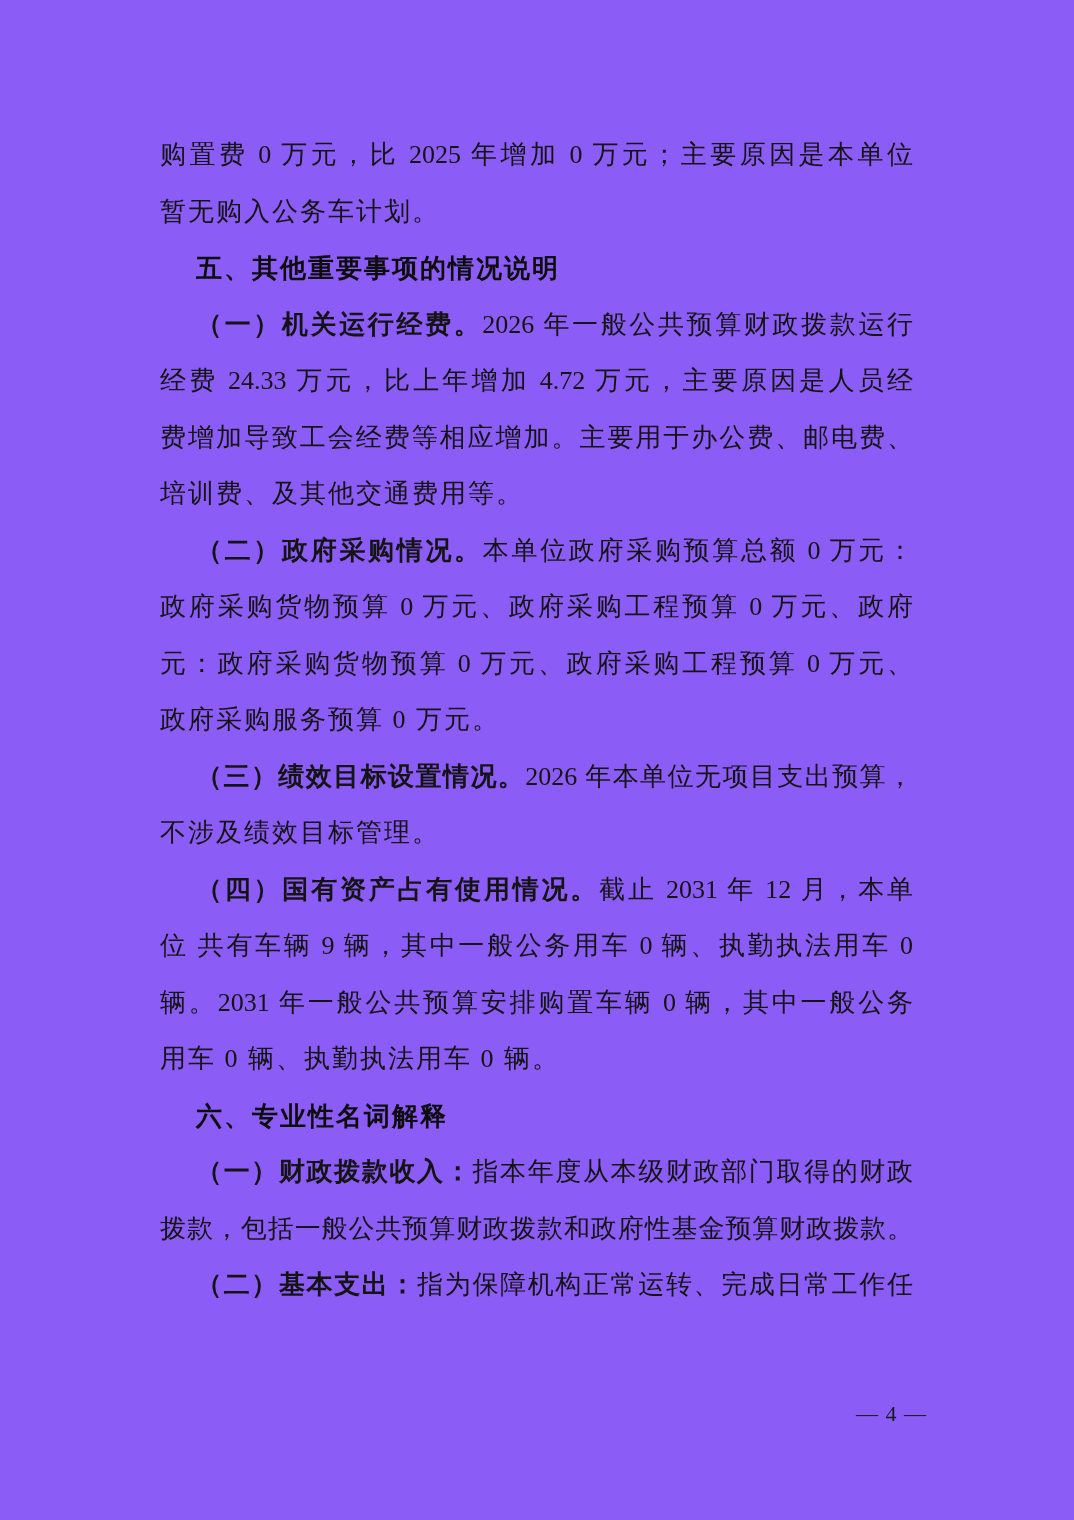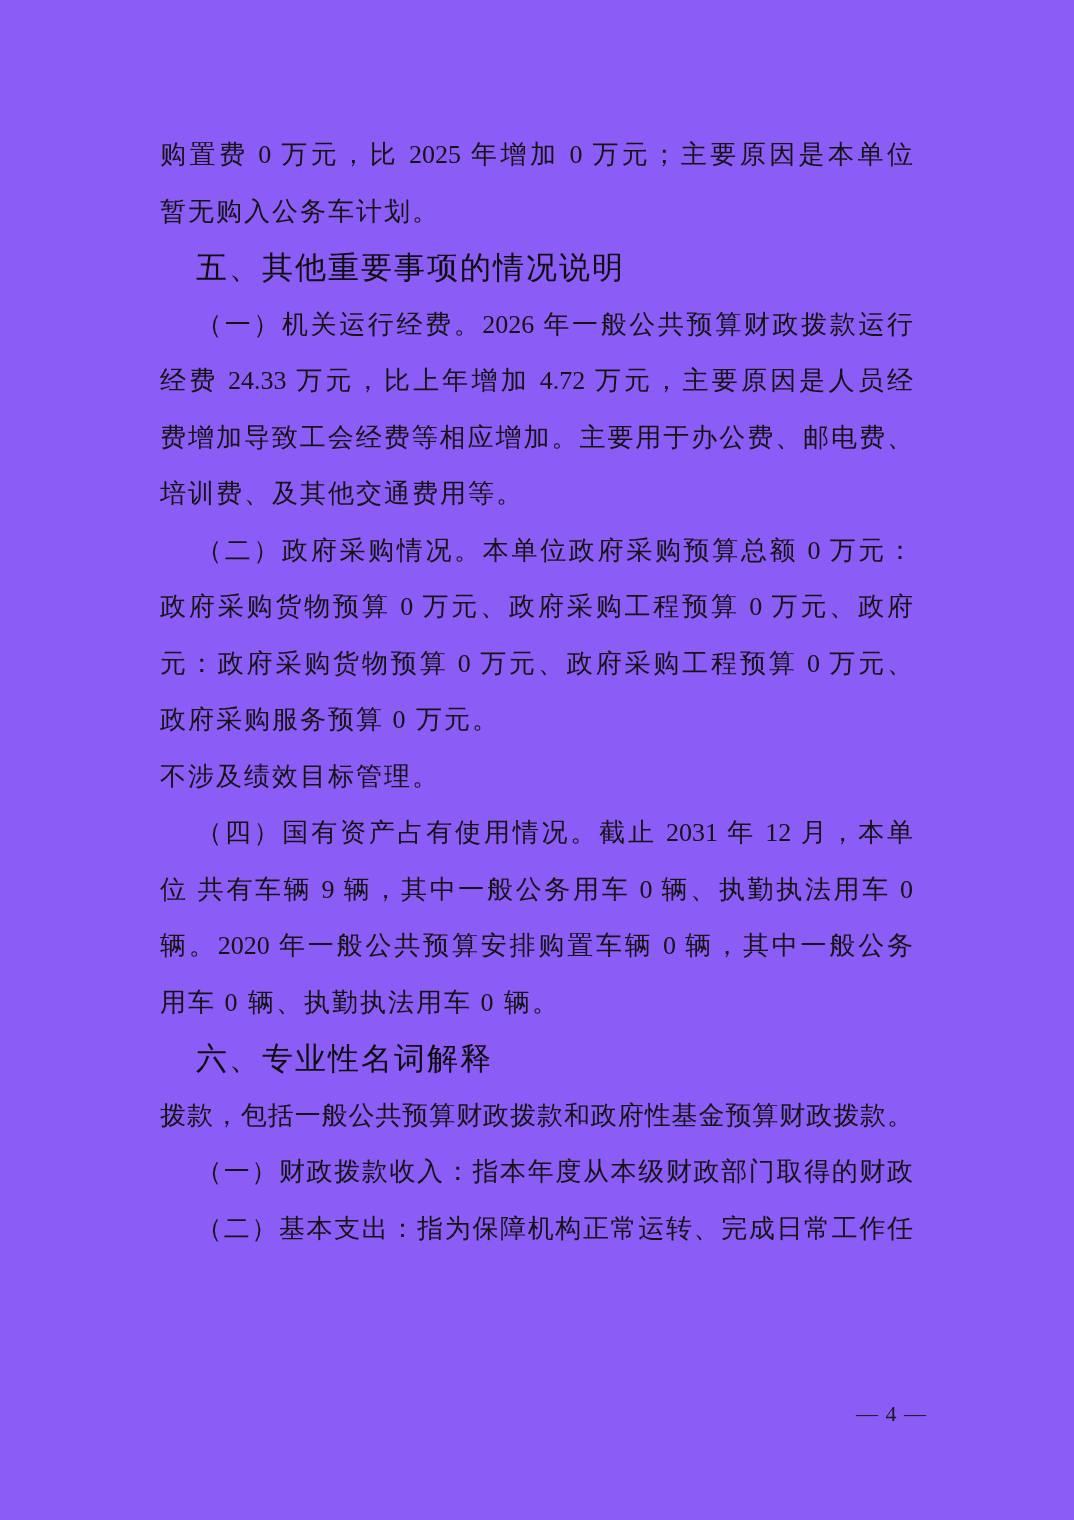--- a/index.html
+++ b/index.html
@@ -35,26 +35,26 @@
     letter-spacing: 0;
   }
   .line:not(.just) {
     letter-spacing: 2px;
   }
   .line.indent {
     text-indent: 36px;
   }
   .line.heading {
     font-family: "Liberation Sans", "DejaVu Sans", sans-serif;
-    font-weight: 400;
-    font-size: 31px;
+    font-weight: 700;
+    font-size: 26px;
     color: #0d0d0d;
   }
   .b {
-    font-weight: 400;
+    font-weight: 700;
   }
   .footer {
     position: absolute;
     left: 856px;
     top: 1398px;
     font-size: 22px;
     line-height: 32px;
     letter-spacing: 1px;
     color: #1a1a1a;
     font-family: "Liberation Serif", "DejaVu Serif", serif;
@@ -69,24 +69,25 @@
       <div class="line"><span>暂无购入公务车计划。</span></div>
       <div class="line heading indent"><span>五、其他重要事项的情况说明</span></div>
       <div class="line indent just"><span class="b">（一）机关运行经费。</span><span>2026 年一般公共预算财政拨款运行</span></div>
       <div class="line just"><span>经费 24.33 万元，比上年增加 4.72 万元，主要原因是人员经</span></div>
       <div class="line just"><span>费增加导致工会经费等相应增加。主要用于办公费、邮电费、</span></div>
       <div class="line"><span>培训费、及其他交通费用等。</span></div>
       <div class="line indent just"><span class="b">（二）政府采购情况。</span><span>本单位政府采购预算总额 0 万元：</span></div>
       <div class="line just"><span>政府采购货物预算 0 万元、政府采购工程预算 0 万元、政府</span></div>
       <div class="line just"><span>元：政府采购货物预算 0 万元、政府采购工程预算 0 万元、</span></div>
       <div class="line"><span>政府采购服务预算 0 万元。</span></div>
+      <div class="line indent just"><span class="b">（三）绩效目标设置情况。</span><span>2026 年本单位无项目支出预算，</span></div>
       <div class="line"><span>不涉及绩效目标管理。</span></div>
       <div class="line indent just"><span class="b">（四）国有资产占有使用情况。</span><span>截止 2031 年 12 月，本单</span></div>
       <div class="line just"><span>位 共有车辆 9 辆，其中一般公务用车 0 辆、执勤执法用车 0</span></div>
-      <div class="line just"><span>辆。2020 年一般公共预算安排购置车辆 0 辆，其中一般公务</span></div>
+      <div class="line just"><span>辆。2031 年一般公共预算安排购置车辆 0 辆，其中一般公务</span></div>
       <div class="line"><span>用车 0 辆、执勤执法用车 0 辆。</span></div>
       <div class="line heading indent"><span>六、专业性名词解释</span></div>
+      <div class="line indent just"><span class="b">（一）财政拨款收入：</span><span>指本年度从本级财政部门取得的财政</span></div>
       <div class="line just"><span>拨款，包括一般公共预算财政拨款和政府性基金预算财政拨款。</span></div>
-      <div class="line indent just"><span class="b">（一）财政拨款收入：</span><span>指本年度从本级财政部门取得的财政</span></div>
       <div class="line indent just"><span class="b">（二）基本支出：</span><span>指为保障机构正常运转、完成日常工作任</span></div>
     </div>
   <div class="footer">— 4 —</div>
 </div>
 
 </body></html>

